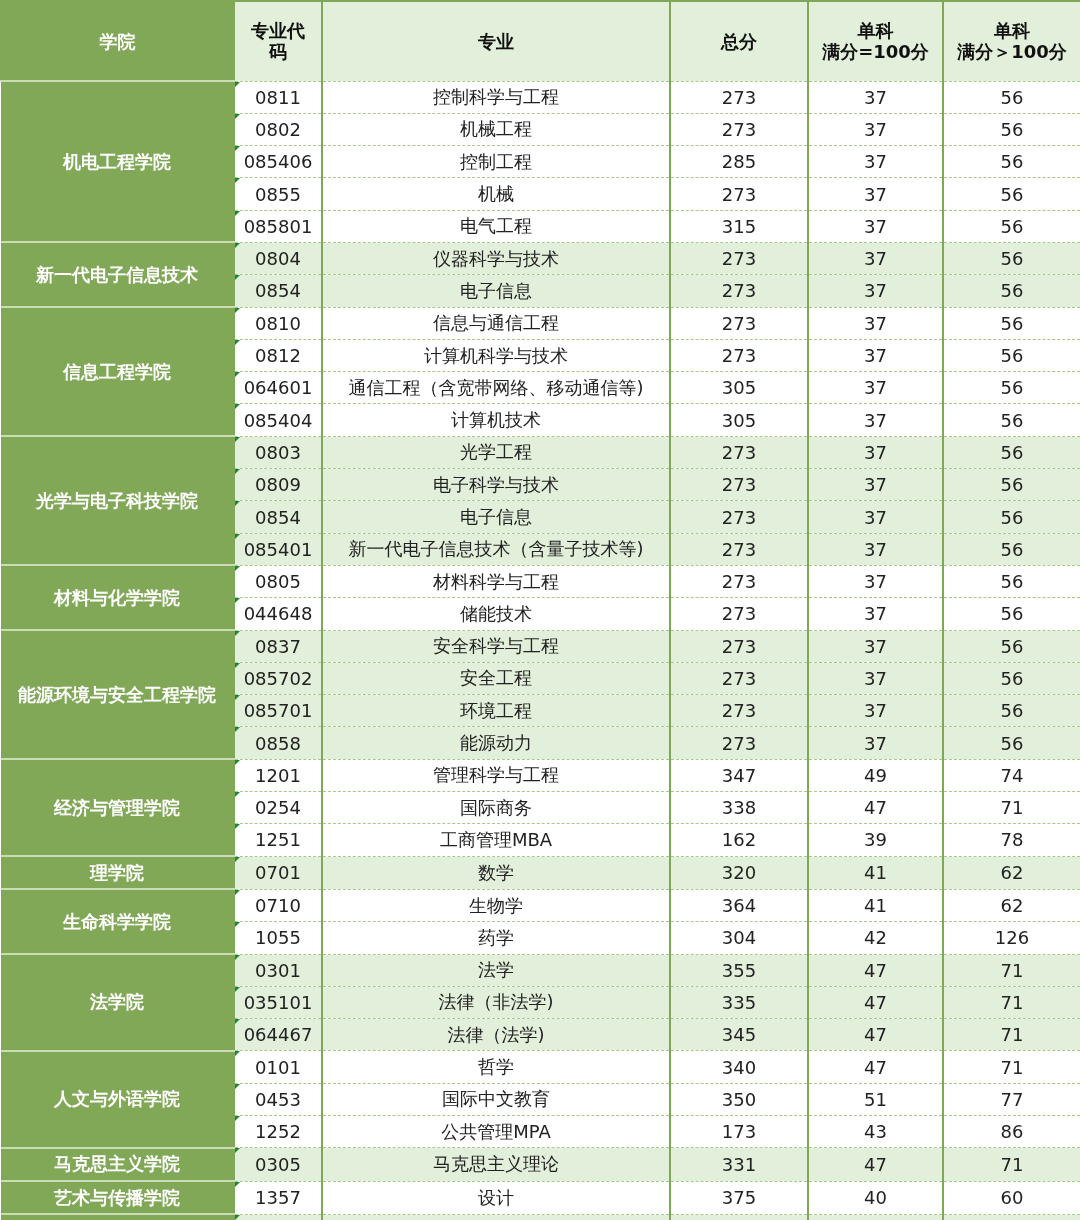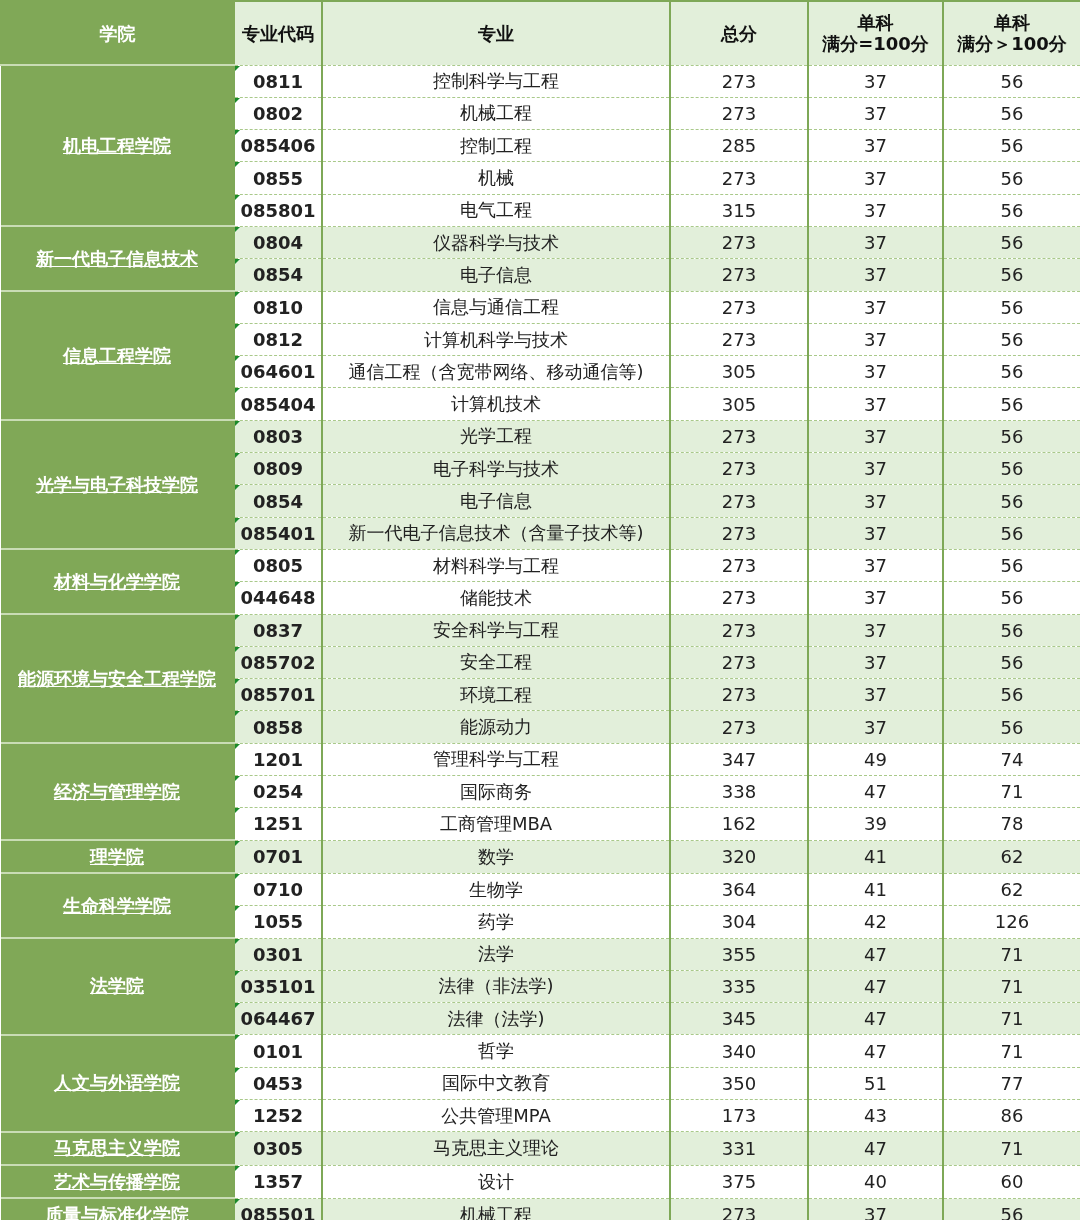--- a/index.html
+++ b/index.html
@@ -4,25 +4,25 @@
 <style>
   html,body{margin:0;padding:0;background:#ffffff;}
   body{width:1080px;height:1220px;overflow:hidden;font-family:"DejaVu Sans","Liberation Sans",sans-serif;}
   table{border-collapse:collapse;table-layout:fixed;width:1080px;}
   col.c0{width:233px}
   col.c1{width:88px}
   col.c2{width:348px}
   col.c3{width:138px}
   col.c4{width:135px}
   col.c5{width:138px}
-  th{background:#e2efda;color:#111;font-weight:bold;font-size:18px;line-height:21px;height:54px;padding:4px;text-align:center;border:2px solid #7ea857;border-bottom:1px dashed #a9c98a;}
+  th{background:#e2efda;color:#111;font-weight:bold;font-size:18px;line-height:21px;height:54px;padding:12px;text-align:center;border:2px solid #7ea857;border-bottom:1px dashed #a9c98a;}
   th.college-h{background:#80a857;color:#ffffff;border-color:#80a857;border-bottom:2px solid #c9dcb5;}
   td{height:31.3px;padding:0;text-align:center;font-size:18px;color:#222;border-left:2px solid #7ea857;border-right:2px solid #7ea857;border-top:1px dashed #a9c98a;border-bottom:1px dashed #a9c98a;white-space:nowrap;overflow:hidden;}
-  td.college{background:#80a857;color:#ffffff;font-weight:bold;font-size:18px;border-left:none;border-right:2px solid #7ea857;border-top:2px solid #c9dcb5;border-bottom:2px solid #c9dcb5;text-decoration:underline;}
-  td.code{position:relative;font-weight:bold;}
+  td.college{background:#80a857;color:#ffffff;font-weight:bold;font-size:18px;border-left:none;border-right:2px solid #7ea857;border-top:2px solid #c9dcb5;border-bottom:2px solid #c9dcb5;}
+  td.code{position:relative;}
   td.code::before{content:"";position:absolute;left:0;top:0;border-top:5px solid #1b8a2a;border-right:5px solid transparent;}
   tr.shaded td:not(.college){background:#e2efda;}
   tr.plain td:not(.college){background:#ffffff;}
   tr:last-child td{border-bottom:2px solid #7ea857;}
 </style>
 </head>
 <body>
 
 <table>
   <colgroup>

